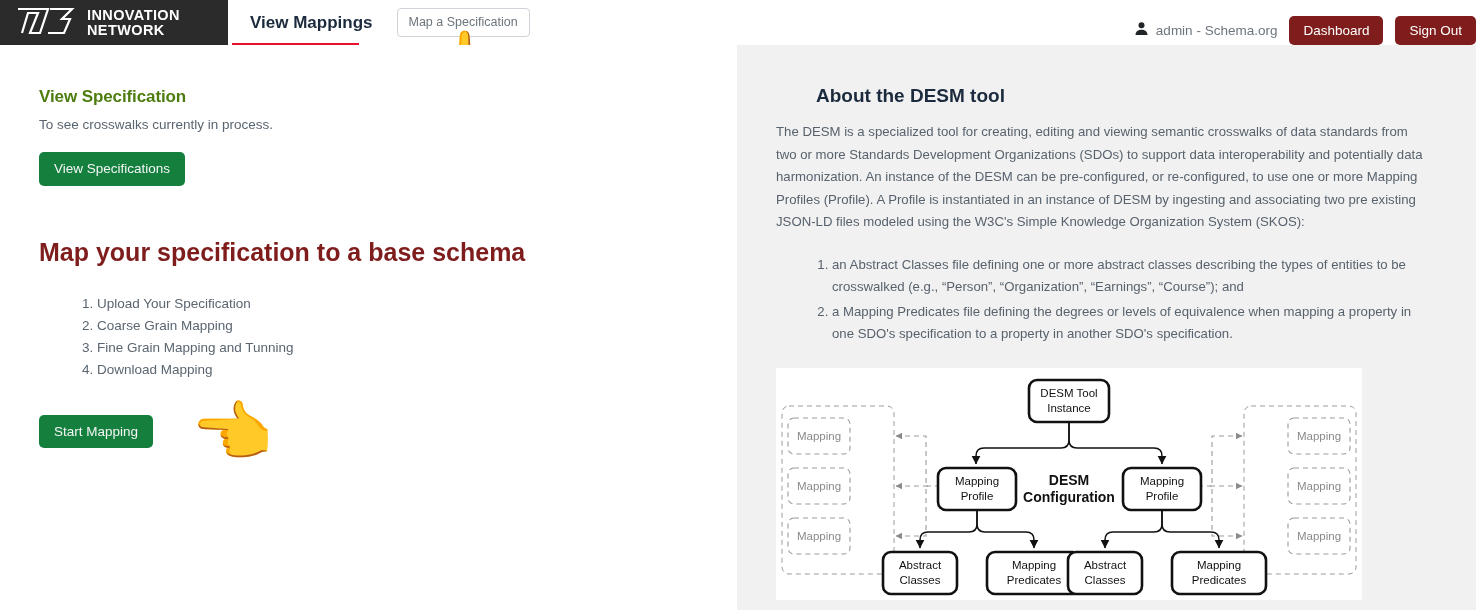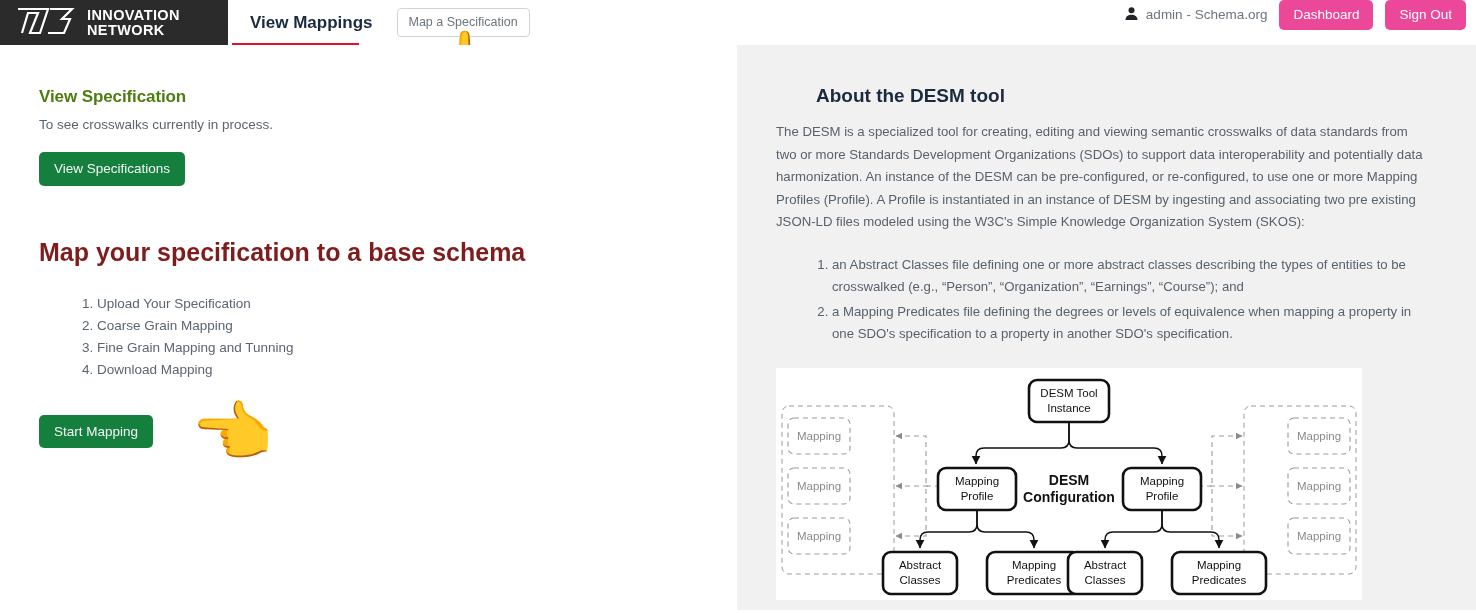--- a/index.html
+++ b/index.html
@@ -11,21 +11,21 @@
     background: #ffffff;
   }
 
   
   .navbar {
     position: relative;
     width: 1476px;
     height: 45px;
     background: #ffffff;
     display: flex;
-    align-items: flex-start;
+    align-items: flex-end;
   }
   .brand-block {
     width: 228px;
     height: 45px;
     background: #2b2b2b;
     display: flex;
     align-items: center;
     padding-left: 16px;
     flex: none;
   }
@@ -60,29 +60,29 @@
     color: #6c757d;
     font-size: 12.5px;
     padding: 7px 11px;
     cursor: pointer;
     font-family: "Liberation Sans", sans-serif;
     line-height: 1;
   }
   .nav-right {
     margin-left: auto;
     display: flex; align-items: center; gap: 12px;
-    padding-right: 10px;
+    padding-right: 0;
   }
   .user-chip {
     display: flex; align-items: center; gap: 7px;
     color: #6c757d; font-size: 13.5px;
   }
   .user-icon { display: block; }
   .btn-dark {
-    background: #ec4899;
+    background: #7f1d1d;
     color: #ffffff;
     border: none;
     border-radius: 5px;
     font-size: 13.5px;
     padding: 8px 14px;
     cursor: pointer;
     font-family: "Liberation Sans", sans-serif;
     line-height: 1;
   }
   

